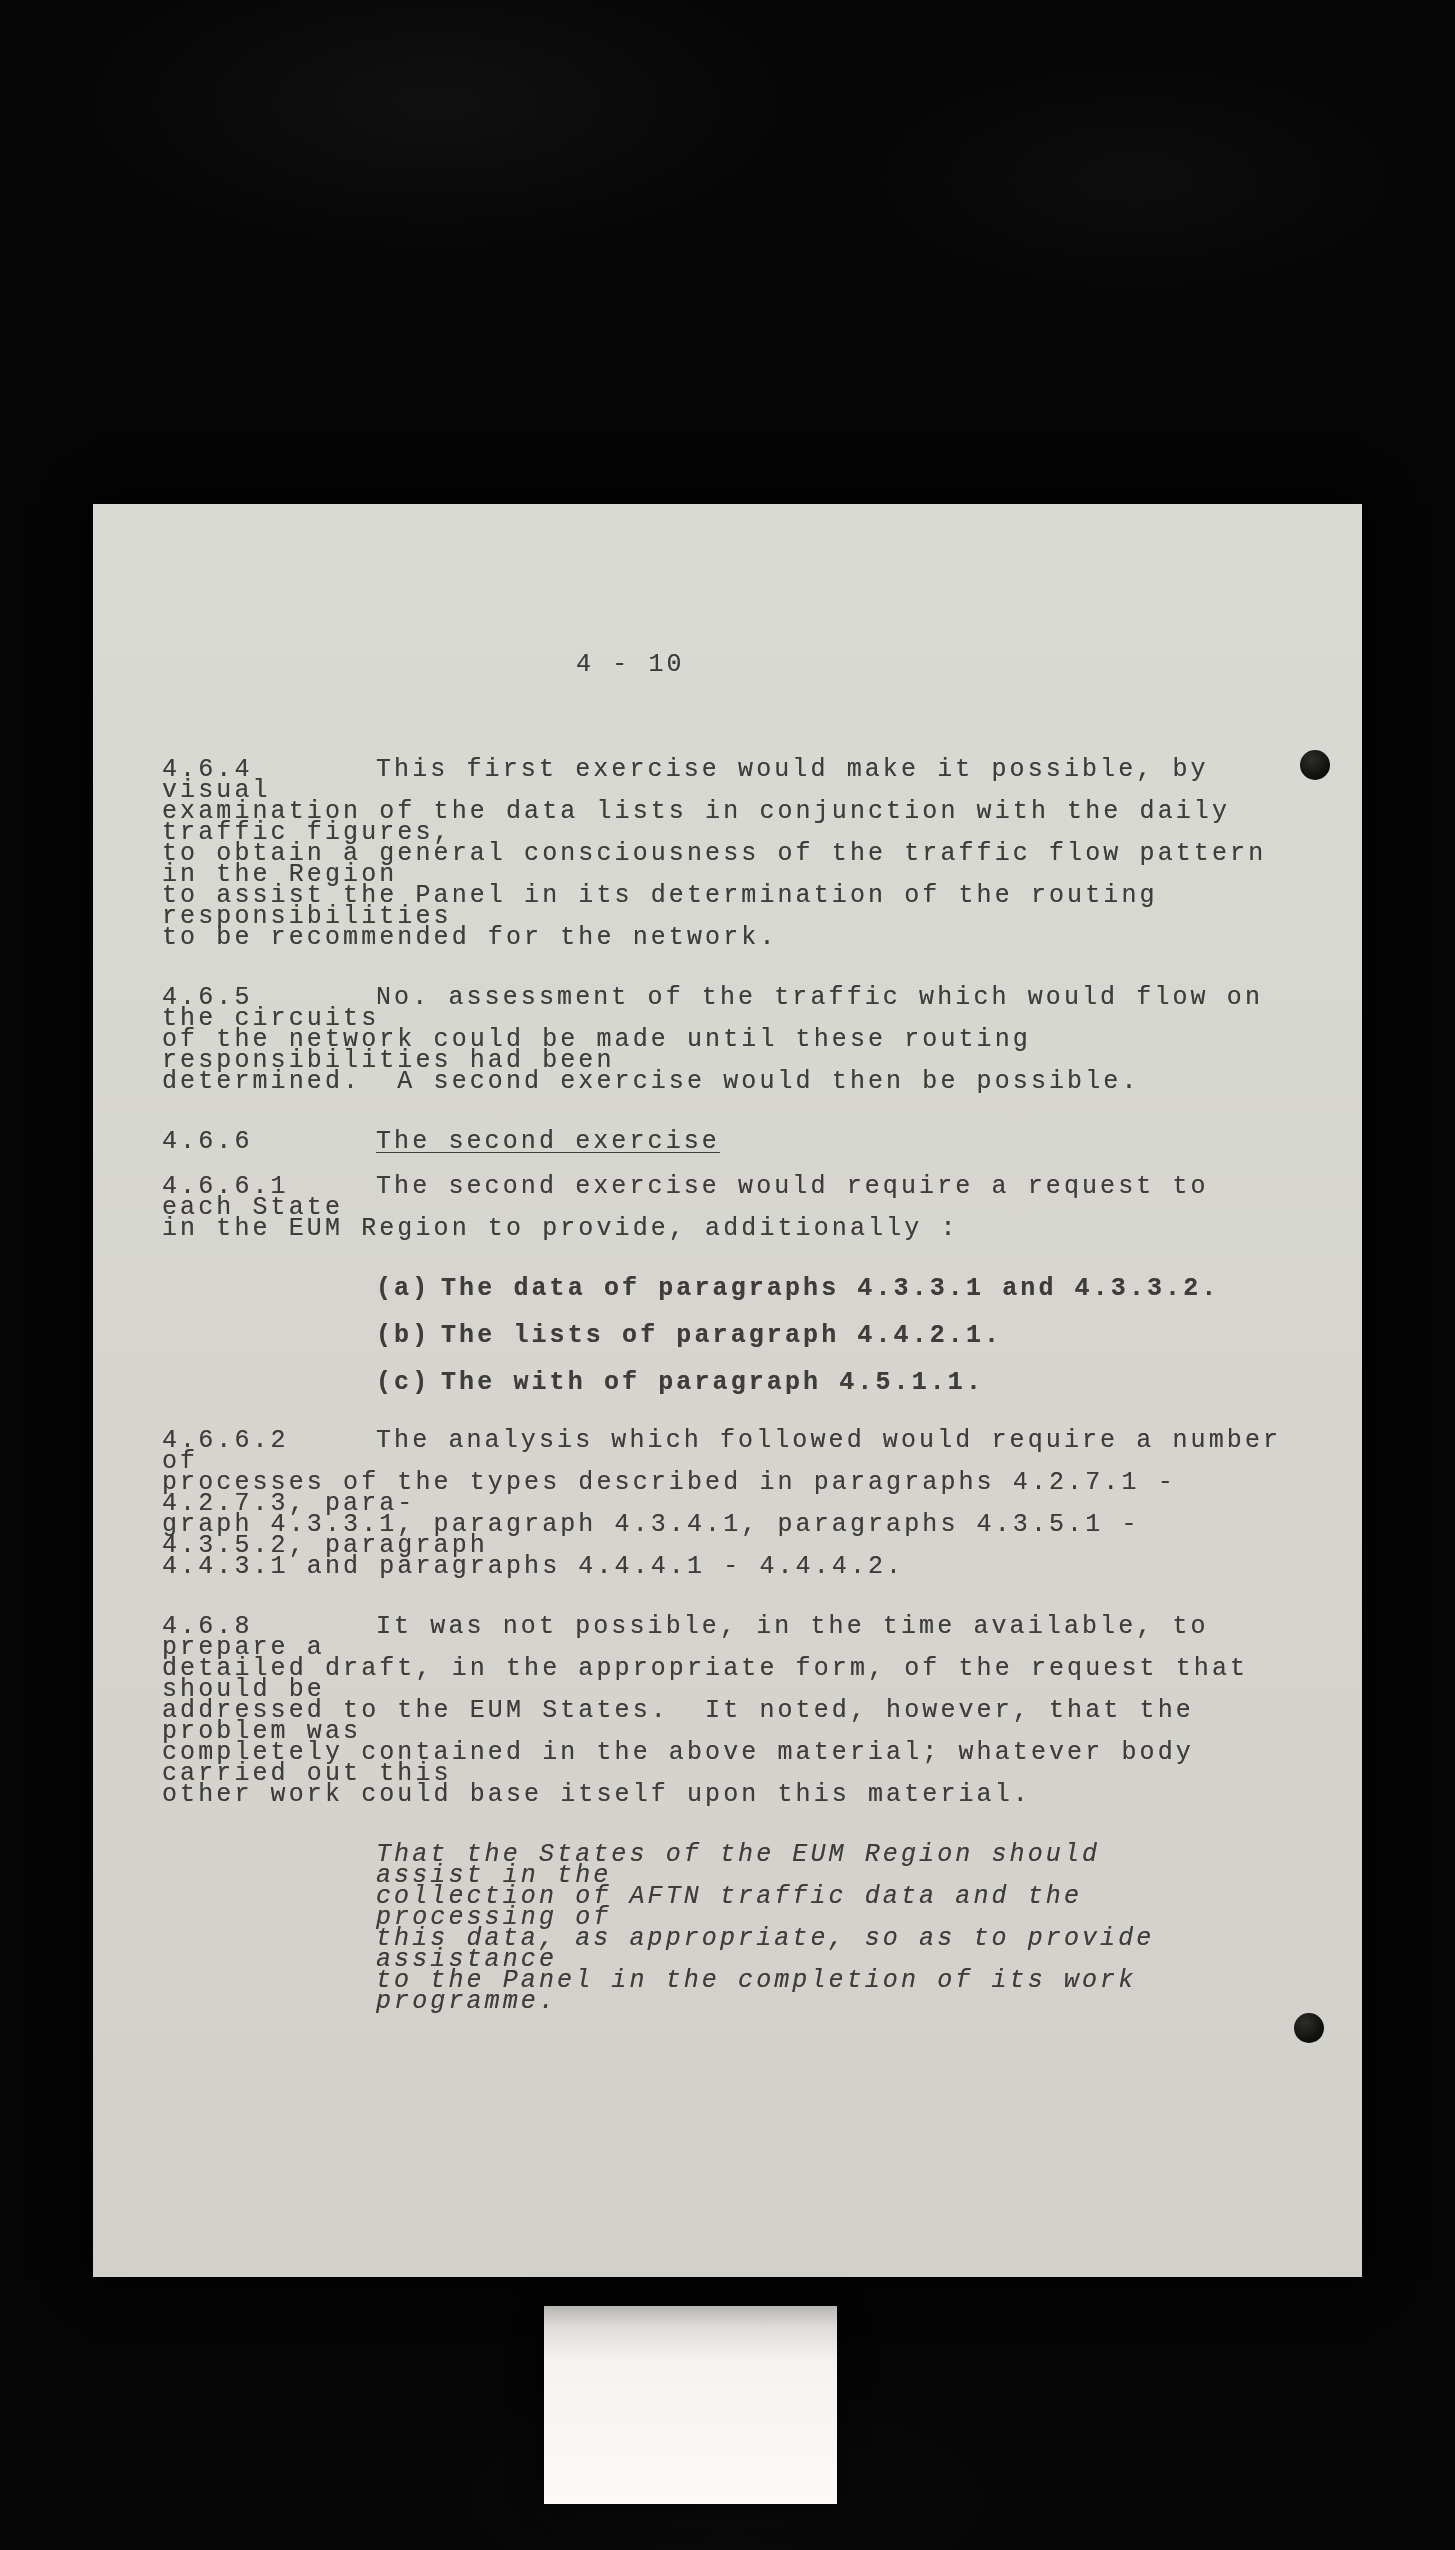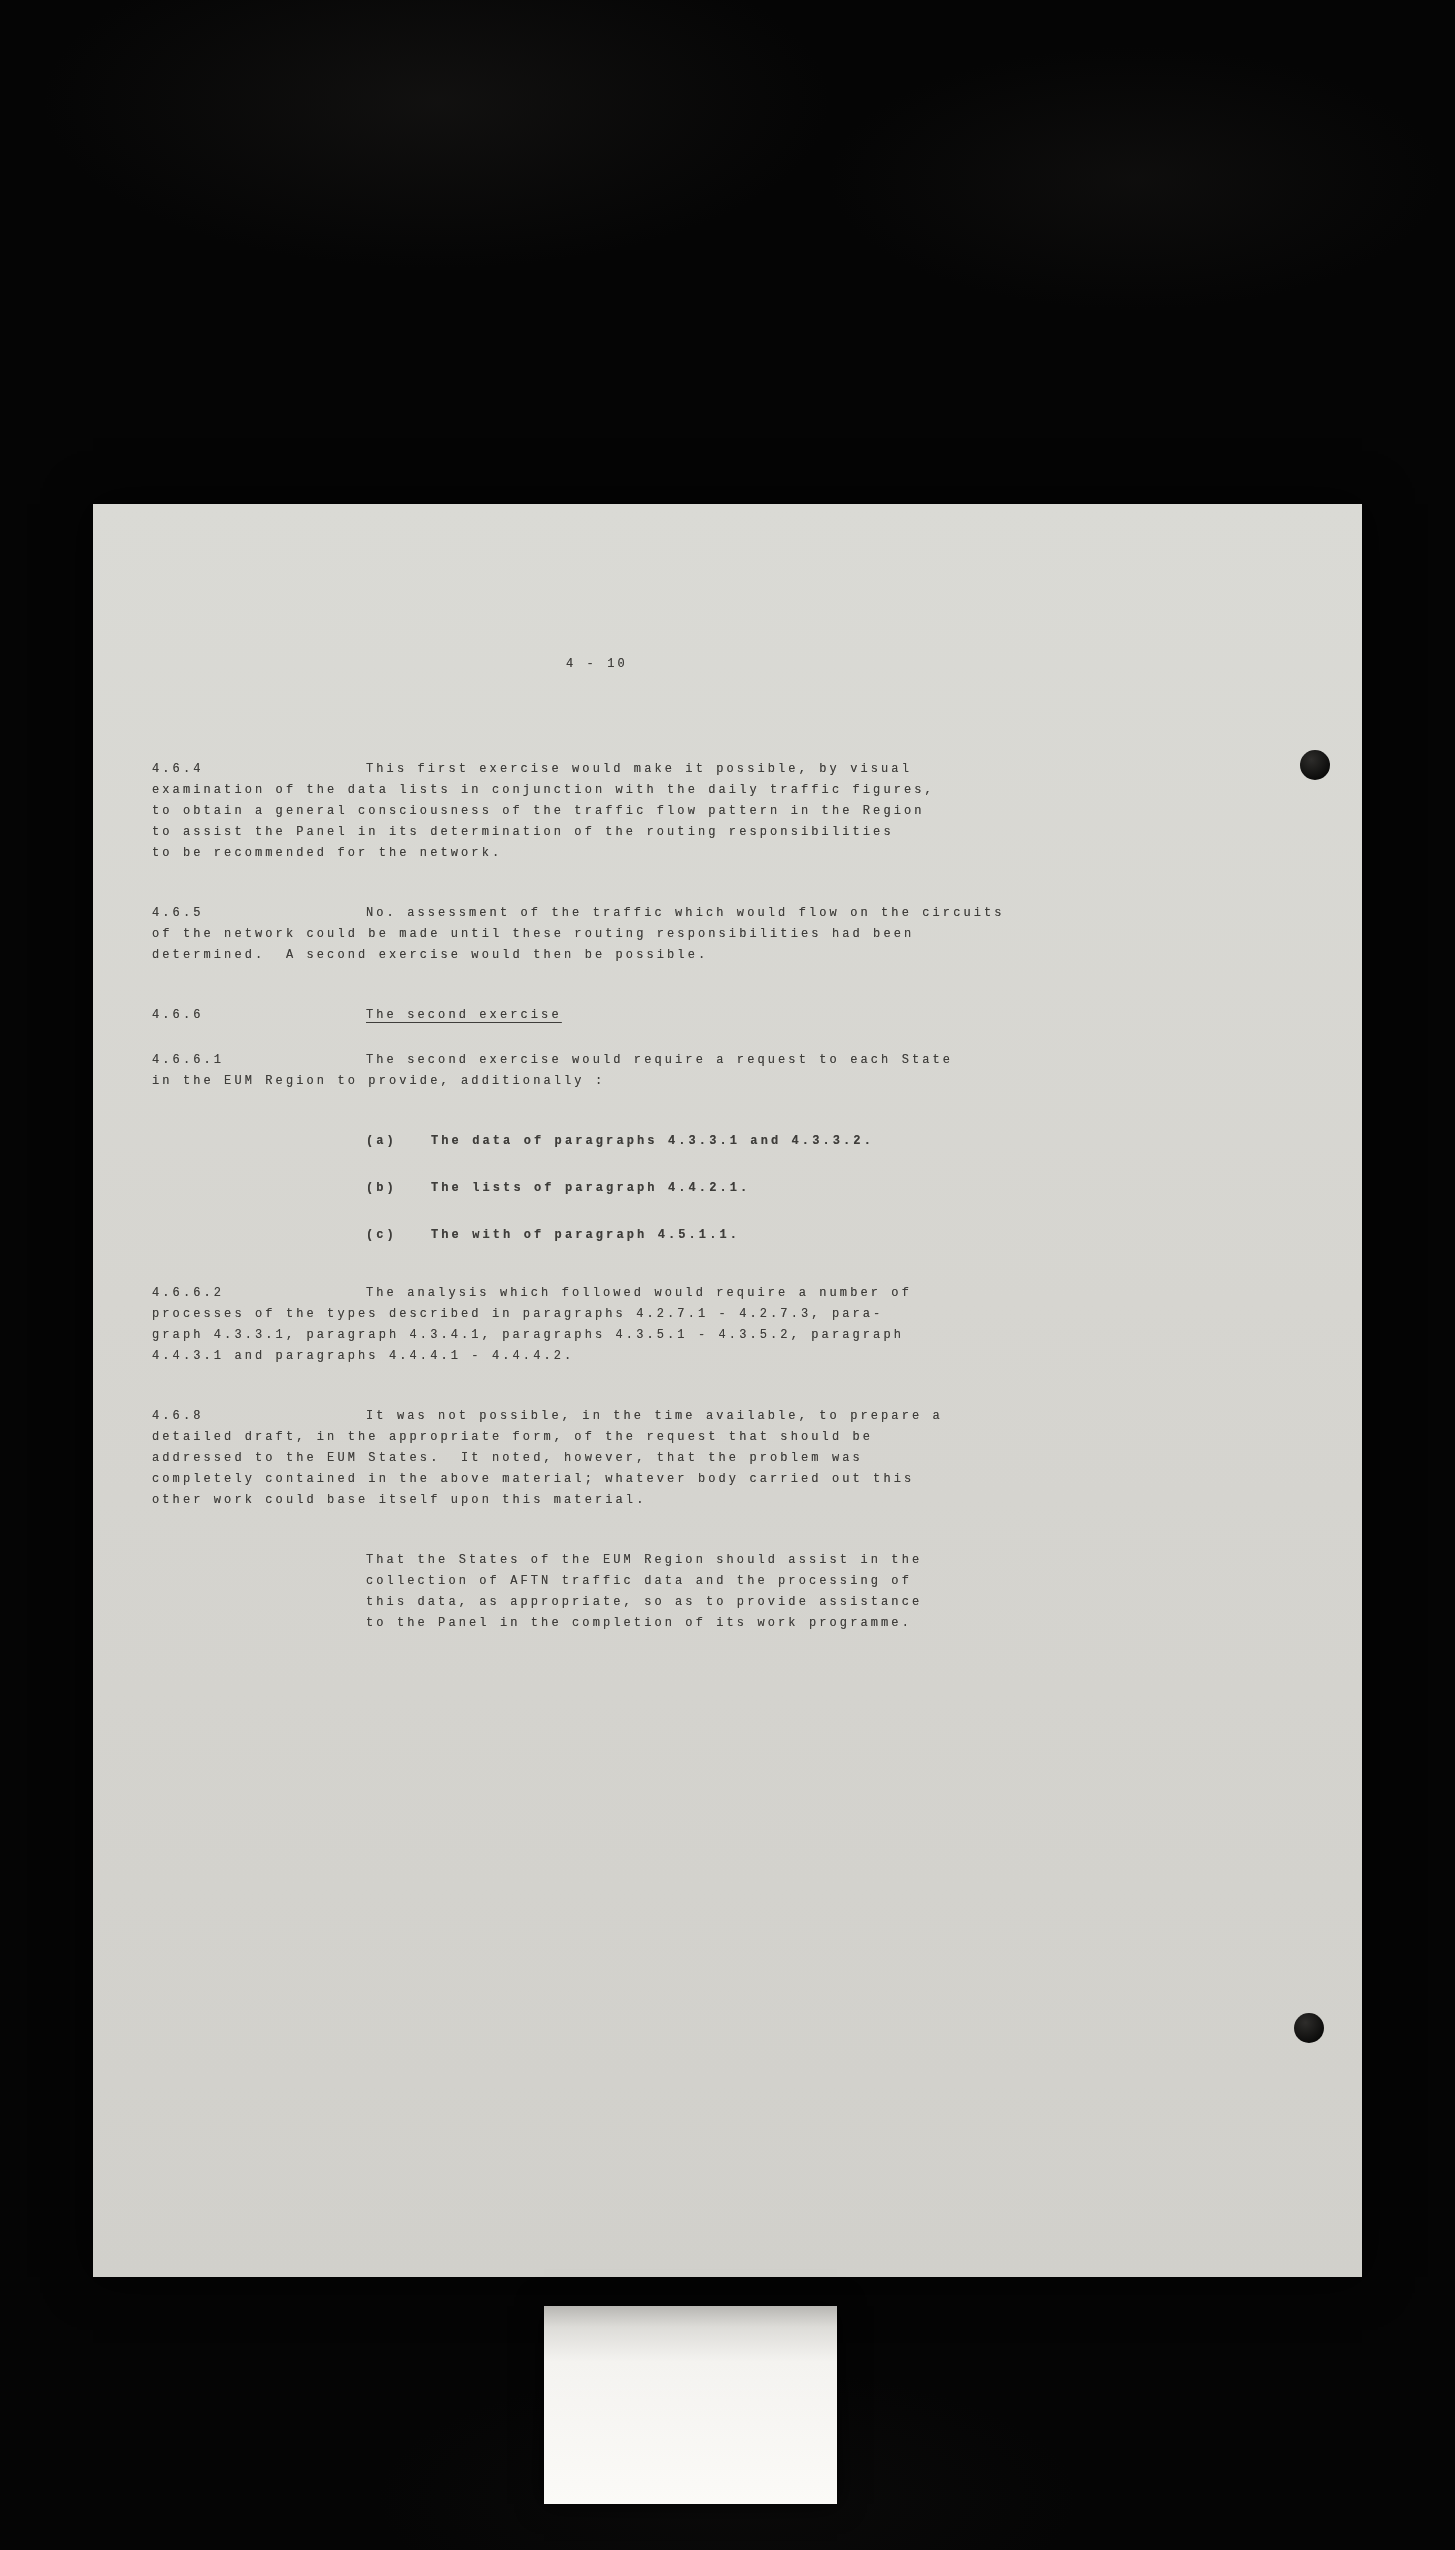--- a/index.html
+++ b/index.html
@@ -23,25 +23,25 @@
     position: absolute;
     left: 93px;
     top: 504px;
     width: 1269px;
     height: 1773px;
     background: linear-gradient(180deg, #dadad5 0%, #d6d5d0 45%, #d1d0cb 100%);
     box-shadow: 0 0 44px rgba(0,0,0,0.9);
   }
   .content {
     position: absolute;
-    left: 59px;
+    left: 69px;
     top: 150px;
     width: 1131px;
     color: #3e3d3a;
-    font-size: 12px;
+    font-size: 25px;
     line-height: 21px;
     letter-spacing: 3.1px;
     text-shadow: 0 0 0.6px rgba(62,61,58,0.55);
   }
   .page-number {
     white-space: pre;
     margin: 0 0 84px 414px;
   }
   .para, .sub-item, .rec-head, .rec-body, .heading-line {
     white-space: pre-wrap;
@@ -64,20 +64,21 @@
   }
   .u {
     text-decoration: underline;
     text-underline-offset: 3.8px;
     text-decoration-thickness: 1.3px;
   }
   .rec-head { margin: 0 0 23px 0; }
   .rec-body {
     margin: 0 0 43px 214px;
     width: 806px;
+    font-style: italic;
   }
   .punch-dot {
     position: absolute;
     width: 30px;
     height: 30px;
     border-radius: 50%;
     background: radial-gradient(circle at 38% 32%, #2e2d2b, #0c0c0b 72%);
   }
   .dot-top { left: 1300px; top: 750px; }
   .dot-bottom { left: 1294px; top: 2013px; }

